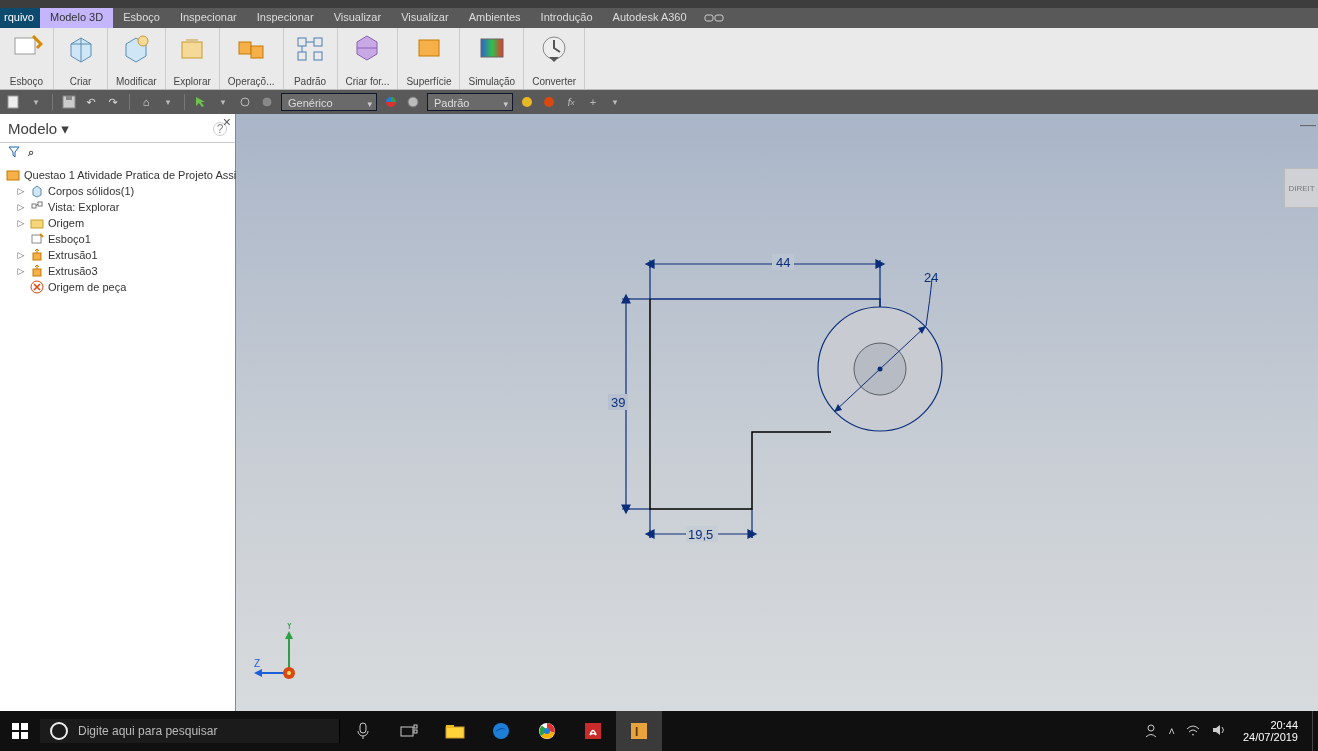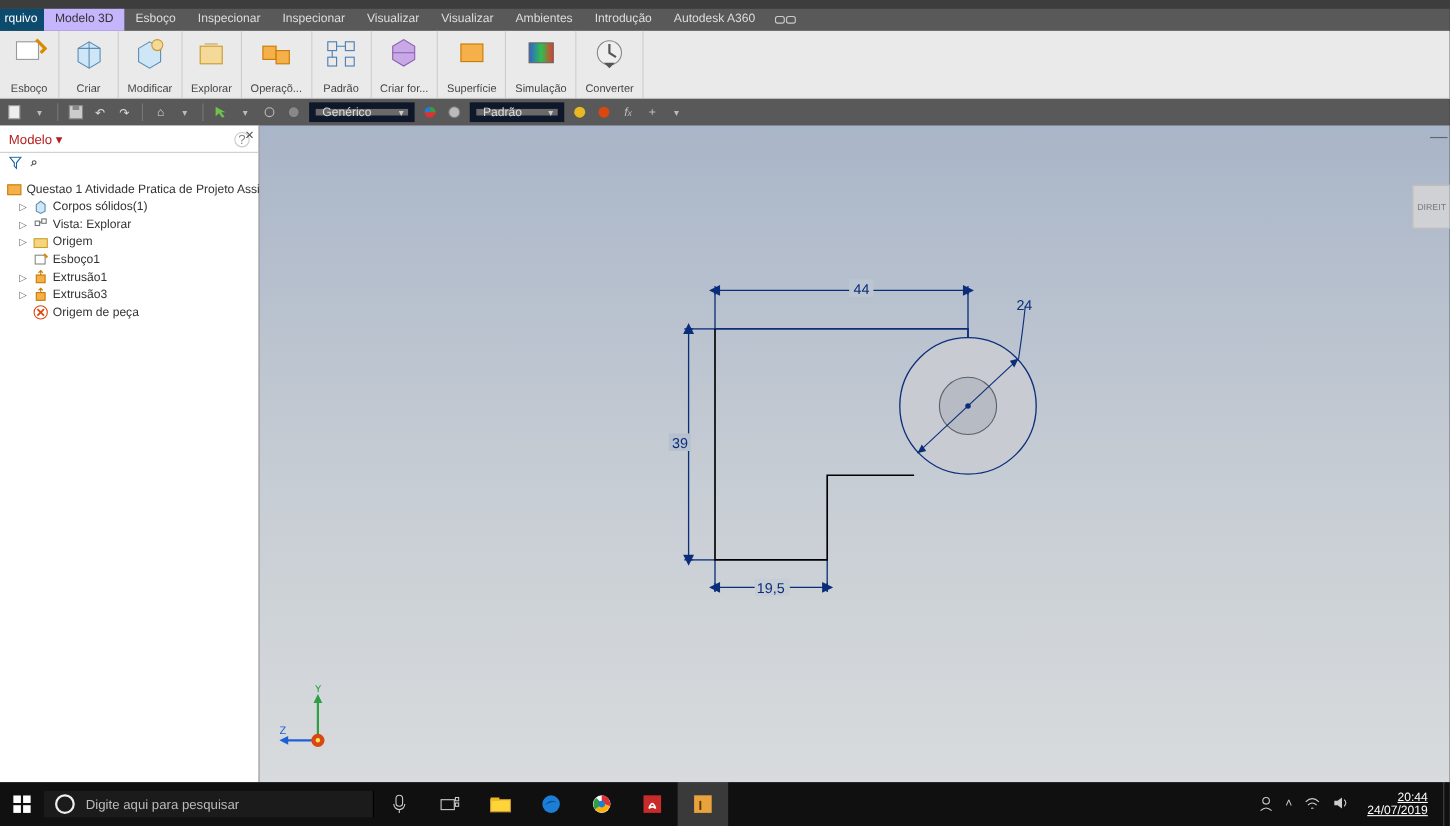--- a/index.html
+++ b/index.html
@@ -12,29 +12,29 @@
 .menubar .tab.file { background: #0c4a6e; color: #fff; padding-left: 4px; padding-right: 6px; }
 .menubar .tab.active { background: #c4b5fd; color: #333; }
 .menubar .pin { width: 34px; display: flex; align-items: center; justify-content: center; }
 
 .ribbon { height: 62px; background: #eaeaea; display: flex; border-bottom: 1px solid #bbb; }
 .ribbon .group { border-right: 1px solid #ccc; text-align: center; padding: 4px 8px 2px; display: flex; flex-direction: column; align-items: center; justify-content: space-between; min-width: 54px; }
 .ribbon .group .lbl { font-size: 10px; color: #444; margin-top: 2px; white-space: nowrap; }
 
 .qat { height: 24px; background: #595959; display: flex; align-items: center; gap: 6px; padding: 0 6px; font-size: 11px; color: #ddd; }
 .qat .sep { width: 1px; height: 16px; background: #777; margin: 0 2px; }
-.qat .combo { background: #6a6a6a; color: #ddd; padding: 1px 24px 1px 6px; font-size: 11px; border: 6px solid #0f172a; height: 18px; display: flex; align-items: center; position: relative; }
+.qat .combo { background: #6a6a6a; color: #ddd; padding: 1px 24px 1px 6px; font-size: 11px; border: 1px solid #0f172a; height: 18px; display: flex; align-items: flex-end; position: relative; }
 .qat .combo::after { content: "▾"; position: absolute; right: 4px; font-size: 9px; color: #ccc; }
 .qat .qicon { width: 16px; height: 16px; display: inline-flex; align-items: center; justify-content: center; }
 
 .workspace { display: flex; height: calc(751px - 8px - 20px - 62px - 24px - 40px); }
 .browser { width: 236px; background: #fff; border-right: 1px solid #888; display: flex; flex-direction: column; font-size: 11px; color: #333; position: relative; }
 .browser .close { position: absolute; right: 4px; top: 0; font-size: 14px; color: #555; cursor: pointer; }
 .browser .hdr { padding: 6px 8px 4px; border-bottom: 1px solid #ccc; display: flex; align-items: center; justify-content: space-between; }
-.browser .hdr .title { font-size: 12px; color: #b91c1c; }
+.browser .hdr .title { font-size: 15px; color: #404040; }
 .browser .hdr .help { color: #888; font-size: 12px; border: 1px solid #ccc; border-radius: 50%; width: 14px; height: 14px; display: inline-flex; align-items: center; justify-content: center; }
 .browser .tools { padding: 3px 8px; display: flex; gap: 8px; color: #555; }
 .browser .tree { padding: 4px 6px; }
 .browser .node { display: flex; align-items: center; gap: 4px; padding: 1px 0 1px 0; white-space: nowrap; }
 .browser .node .exp { width: 10px; color: #666; font-size: 9px; display: inline-block; text-align: center; }
 .browser .node .ticon { width: 14px; height: 14px; display: inline-block; }
 .browser .indent-1 { padding-left: 10px; }
 
 .canvas { flex: 1; position: relative; background: linear-gradient(#a9b5c8 0%, #c7cdd4 55%, #d8dbdd 100%); }
 .canvas .viewcube { position: absolute; right: 0; top: 54px; width: 34px; height: 40px; background: #d7d7d7cc; color: #7a7a7a; font-size: 8px; display: flex; align-items: center; justify-content: center; border-left: 1px solid #bbb; border-top: 1px solid #bbb; border-bottom: 1px solid #bbb; }
@@ -42,21 +42,21 @@
 .canvas svg.sketch { position: absolute; left: 0; top: 0; }
 .canvas svg.triad { position: absolute; left: 18px; bottom: 18px; }
 
 .taskbar { height: 40px; background: #101010; display: flex; align-items: center; color: #fff; font-size: 12px; }
 .taskbar .start { width: 40px; height: 40px; display: flex; align-items: center; justify-content: center; }
 .taskbar .search { flex: 0 0 300px; height: 24px; background: #1b1b1b; display: flex; align-items: center; gap: 10px; padding: 0 10px; color: #bbb; border-right: 1px solid #000; }
 .taskbar .search .ring { width: 18px; height: 18px; border: 2px solid #eee; border-radius: 50%; }
 .taskbar .tbicon { width: 46px; height: 40px; display: flex; align-items: center; justify-content: center; }
 .taskbar .spacer { flex: 1; }
 .taskbar .tray { display: flex; align-items: center; gap: 10px; padding: 0 8px; font-size: 11px; }
-.taskbar .clock { text-align: right; line-height: 1.1; padding: 0 6px; text-decoration: underline; }
+.taskbar .clock { text-align: right; line-height: 1.1; padding: 0 6px; }
 .taskbar .peek { width: 6px; height: 40px; border-left: 1px solid #444; }
 
 
 .ricon-box { width: 32px; height: 32px; }
 </style>
 </head>
 <body>
 
 <div class="titlebar"></div>
 

